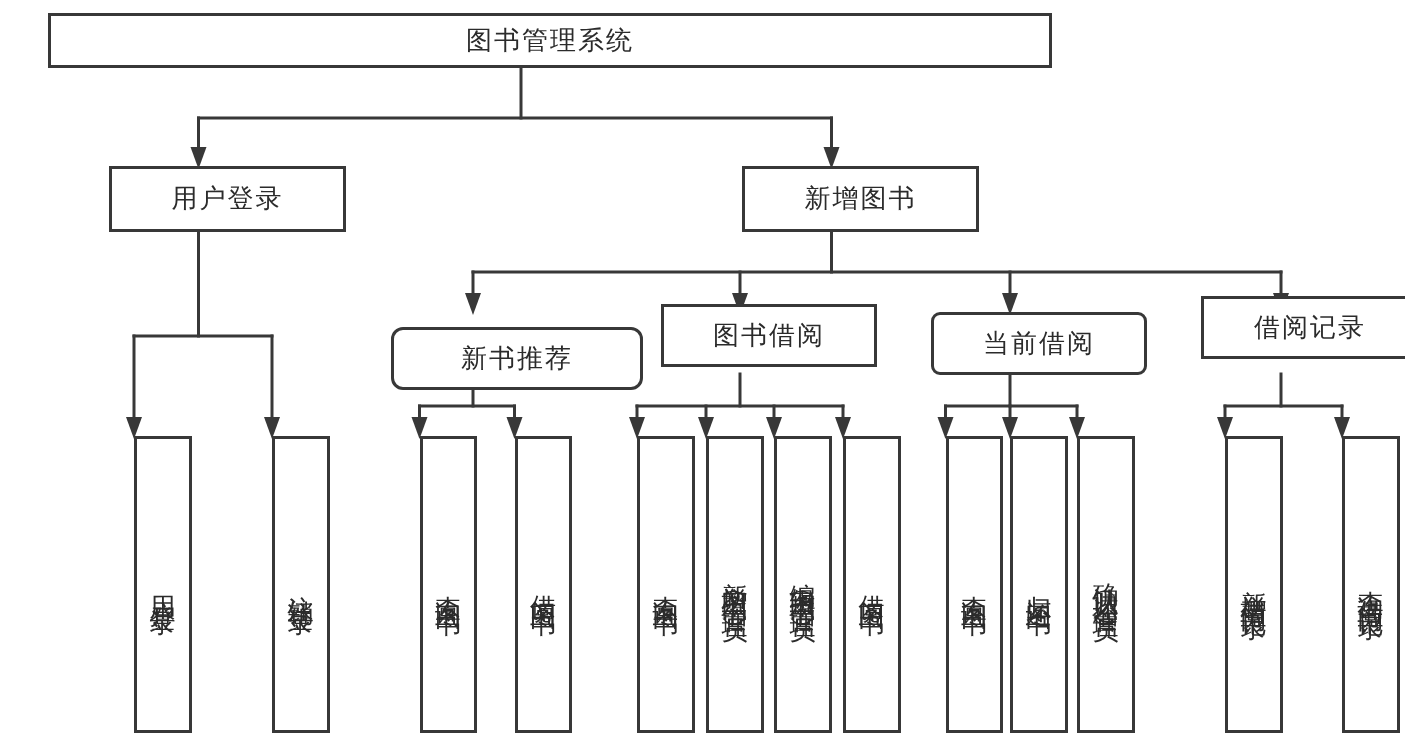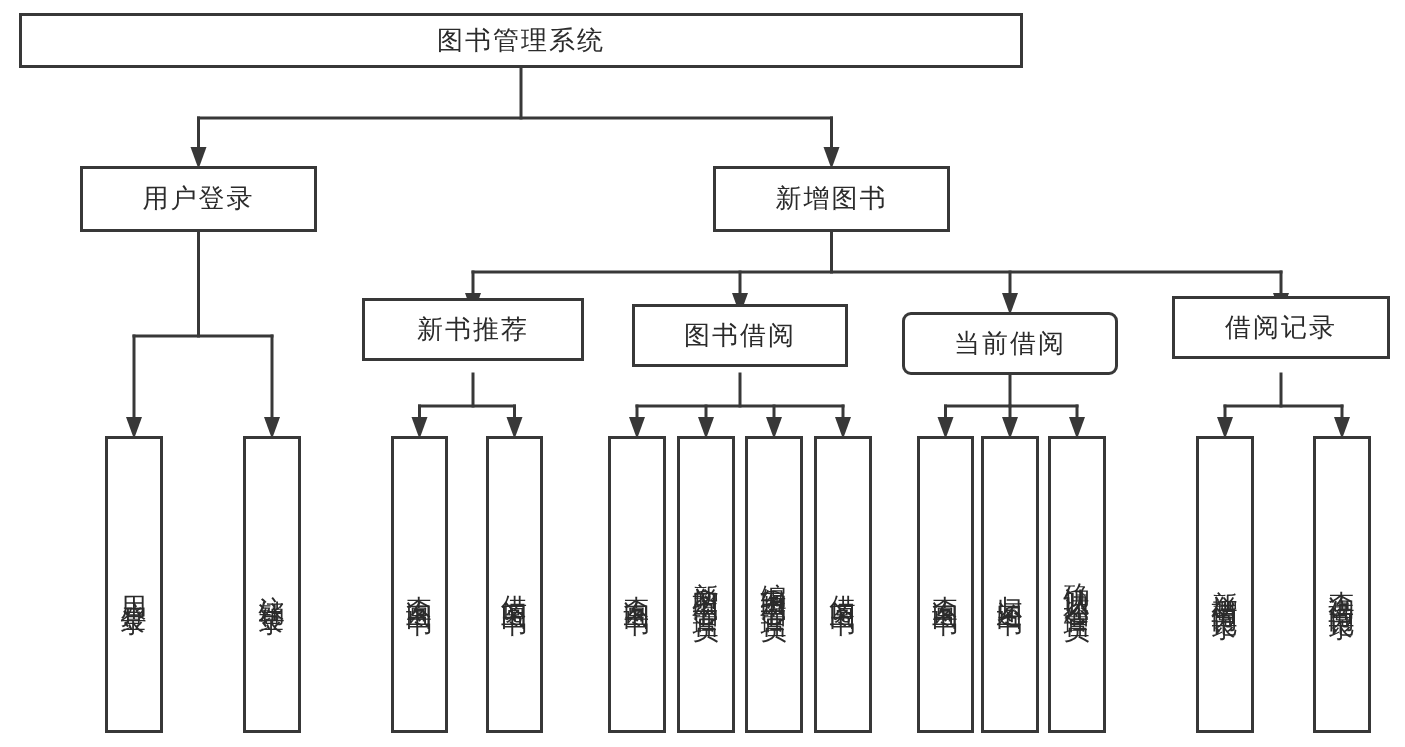--- a/index.html
+++ b/index.html
@@ -21,20 +21,21 @@
   .node {
     position: absolute;
     background: var(--background);
     border: 3px solid var(--border);
     color: var(--text);
     display: flex;
     align-items: center;
     justify-content: center;
     font-size: 26px;
     line-height: 1.15;
+    margin-left: 29px;
   }
   .node-h .node-label { letter-spacing: 2px; white-space: nowrap; }
   .node-v .node-label {
     writing-mode: vertical-rl;
     text-orientation: mixed;
     letter-spacing: 5px;
     line-height: 1;
   }
   .watermark {
     position: absolute;
@@ -115,21 +116,21 @@
       </div>
       <div class="node node-h" style="left: 713px; top: 166px; width: 237px; height: 66px;">
         <span class="node-label">新增图书</span>
       </div>
       <div class="node node-v" style="left: 105px; top: 436px; width: 58px; height: 297px;">
         <span class="node-label">用户登录</span>
       </div>
       <div class="node node-v" style="left: 243px; top: 436px; width: 58px; height: 297px;">
         <span class="node-label">注销登录</span>
       </div>
-      <div class="node node-h" style="left: 362px; top: 298px; width: 222px; height: 63px;">
+      <div class="node node-h" style="left: 362px; top: 327px; width: 252px; height: 63px; border-radius: 12px;">
         <span class="node-label">新书推荐</span>
       </div>
       <div class="node node-h" style="left: 632px; top: 304px; width: 216px; height: 63px;">
         <span class="node-label">图书借阅</span>
       </div>
       <div class="node node-h" style="left: 902px; top: 312px; width: 216px; height: 63px; border-radius: 9px;">
         <span class="node-label">当前借阅</span>
       </div>
       <div class="node node-h" style="left: 1172px; top: 296px; width: 218px; height: 63px;">
         <span class="node-label">借阅记录</span>

